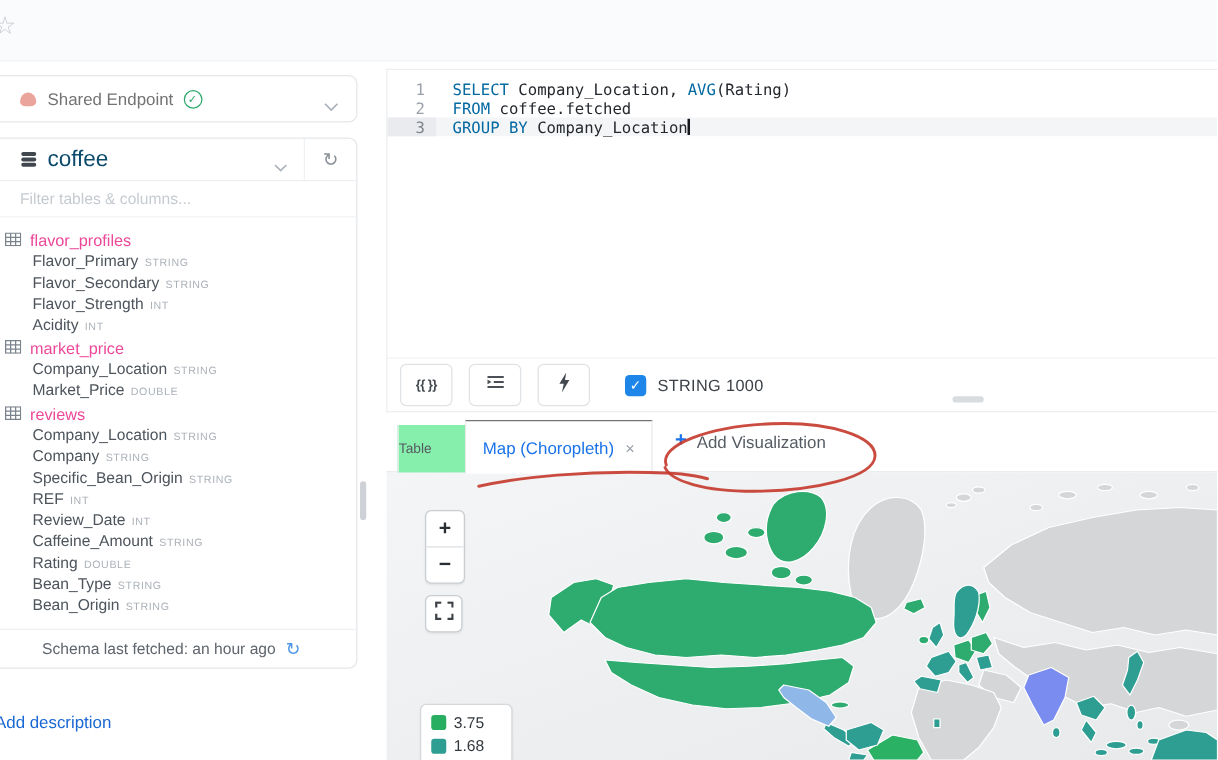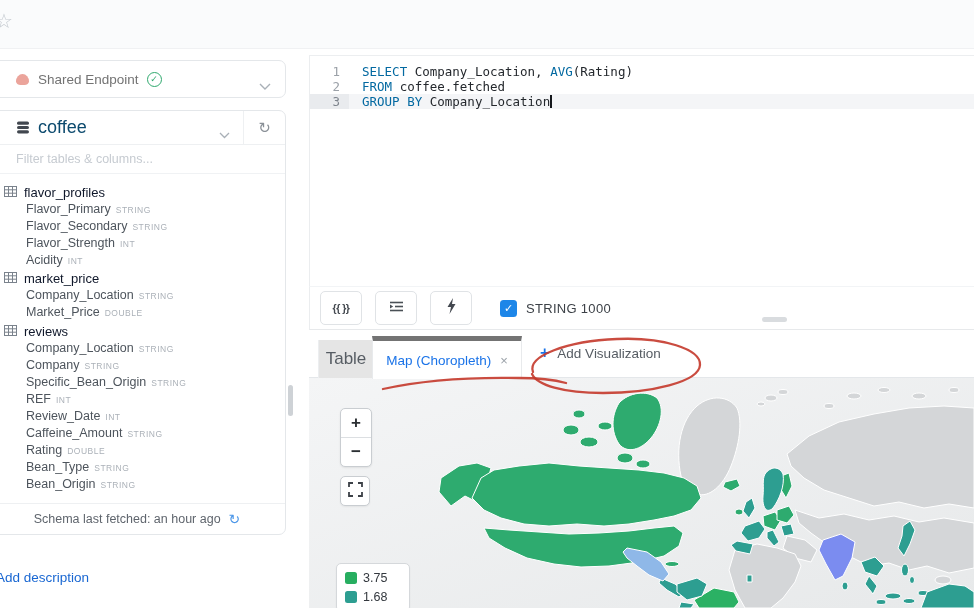--- a/index.html
+++ b/index.html
@@ -32,21 +32,21 @@
   .db-icon{margin-right:8px;display:inline-flex;}
   .db-name{font-size:18px;color:#0c4a6e;}
   .db-chev{position:absolute;right:55px;top:14px;}
   .db-refresh{position:absolute;right:0;top:0;width:41px;height:33px;border-left:1px solid #eef0f2;
               display:flex;align-items:center;justify-content:center;color:#8b9198;font-size:15px;}
   .filter-row{height:28px;border-bottom:1px solid #f0f2f4;display:flex;align-items:center;}
   .filter-row input{border:none;outline:none;width:240px;padding-left:27px;font-size:12.5px;
                     color:#3d434b;font-family:inherit;background:transparent;}
   .filter-row input::placeholder{color:#c6cbd1;}
   .tree{padding:9px 0 0 15px;}
-  .t-row{display:flex;align-items:center;height:18.5px;gap:7px;font-size:13px;color:#0f172a;}
+  .t-row{display:flex;align-items:center;height:18.5px;gap:7px;font-size:13px;color:#ec4899;}
   .c-row{height:17px;padding-left:22px;display:flex;align-items:baseline;gap:5px;
          font-size:12.5px;color:#4d545c;}
   .c-type{font-size:8.5px;color:#abb1b8;letter-spacing:.5px;}
   .status-row{position:absolute;left:0;right:0;bottom:0;height:30px;border-top:1px solid #eef0f2;
               display:flex;align-items:center;justify-content:center;gap:8px;font-size:12.5px;color:#5f656d;}
   .status-refresh{color:#4b96e8;font-size:14px;line-height:1;}
   .sb-thumb{position:absolute;left:288px;top:385px;width:5px;height:31px;background:#ced2d6;border-radius:3px;}
   .add-desc{position:absolute;left:-4px;top:570px;font-size:13.5px;color:#1967d2;}
 
   
@@ -72,25 +72,25 @@
   .braces{font-size:10.5px;font-weight:700;letter-spacing:-.5px;color:#43484f;}
   .limit{display:flex;align-items:center;gap:9px;margin-left:15px;}
   .cb{width:17px;height:17px;background:#1d86e8;border-radius:3.5px;color:#fff;font-size:11px;
       font-weight:700;display:flex;align-items:center;justify-content:center;}
   .limit-label{font-size:13px;color:#3c4147;letter-spacing:.3px;}
   .drag{position:absolute;left:762px;top:317px;width:25px;height:5px;border-radius:2.5px;background:#d9dcdf;}
 
   
   .tabbar{position:absolute;left:309px;top:330px;right:0;height:48px;background:#fff;
           border-bottom:1px solid #e4e7ea;box-sizing:border-box;}
-  .tab-table{position:absolute;left:9px;top:10px;width:54px;height:38px;background:#e5e5e5;
+  .tab-table{position:absolute;left:9px;top:10px;width:54px;height:38px;background:#86efac;
              border-left:1px solid #eceef0;border-right:1px solid #eceef0;
-             display:flex;align-items:center;justify-content:center;font-size:17px;color:#565c63;}
+             display:flex;align-items:center;justify-content:flex-start;font-size:11px;color:#565c63;}
   .tab-map{position:absolute;left:63px;top:6px;width:150px;height:43px;background:#fff;
-           border-left:1px solid #e8eaec;border-right:1px solid #e8eaec;border-top:5px solid #737373;
+           border-left:1px solid #e8eaec;border-right:1px solid #e8eaec;border-top:1px solid #737373;
            box-sizing:border-box;display:flex;align-items:center;justify-content:center;gap:9px;
            font-size:13.5px;color:#1a73e8;z-index:2;}
   .tab-close{color:#9aa1a8;font-size:13px;}
   .tab-add{position:absolute;left:231px;top:15px;display:flex;align-items:center;gap:8px;
            font-size:13.5px;color:#565c63;}
   .plus{color:#1a73e8;font-weight:700;font-size:16px;line-height:1;}
 
   
   .map-area{position:absolute;left:309px;top:378px;right:0;bottom:0;overflow:hidden;}
   .world{position:absolute;left:0;top:0;}

